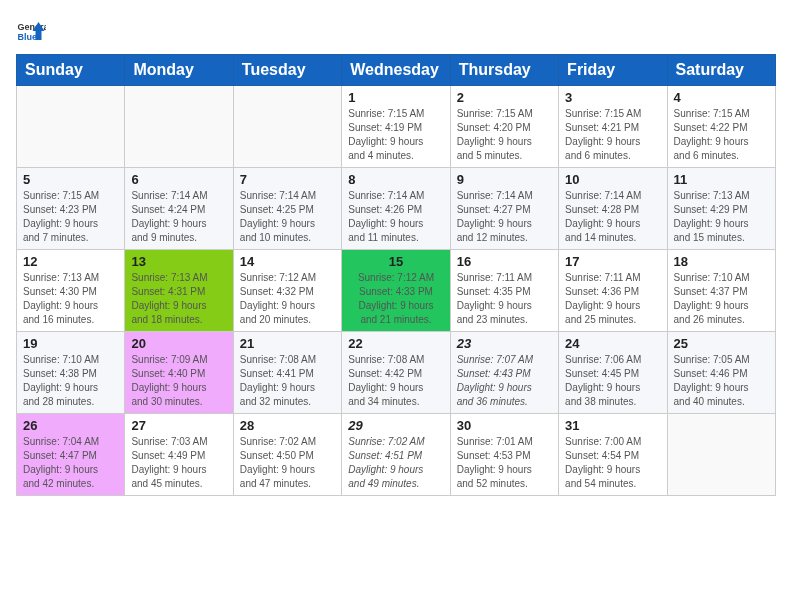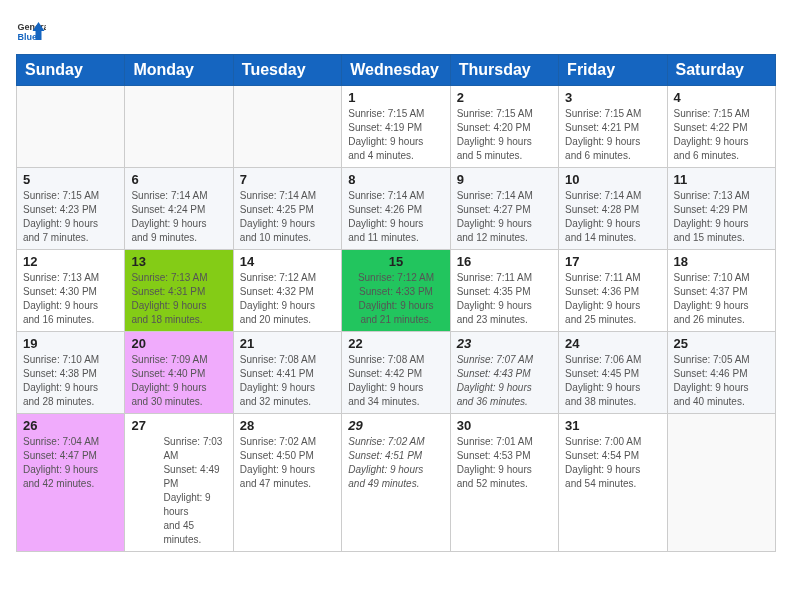--- a/index.html
+++ b/index.html
@@ -303,21 +303,21 @@
       <tr>
         <td style="background: #f0abfc;">
           <span class="day-number">26</span>
           <div class="day-info" style="white-space: pre-line;">Sunrise: 7:04 AM
 Sunset: 4:47 PM
 Daylight: 9 hours
 and 42 minutes.</div>
         </td>
         <td style="background: rgb(255, 255, 255);">
           <span class="day-number">27</span>
-          <div class="day-info" style="white-space: pre-line; margin-left: 32px;">Sunrise: 7:03 AM
+          <div class="day-info" style="white-space: pre-line;">Sunrise: 7:03 AM
 Sunset: 4:49 PM
 Daylight: 9 hours
 and 45 minutes.</div>
         </td>
         <td style="background: rgb(255, 255, 255);">
           <span class="day-number">28</span>
           <div class="day-info" style="white-space: pre-line;">Sunrise: 7:02 AM
 Sunset: 4:50 PM
 Daylight: 9 hours
 and 47 minutes.</div>

